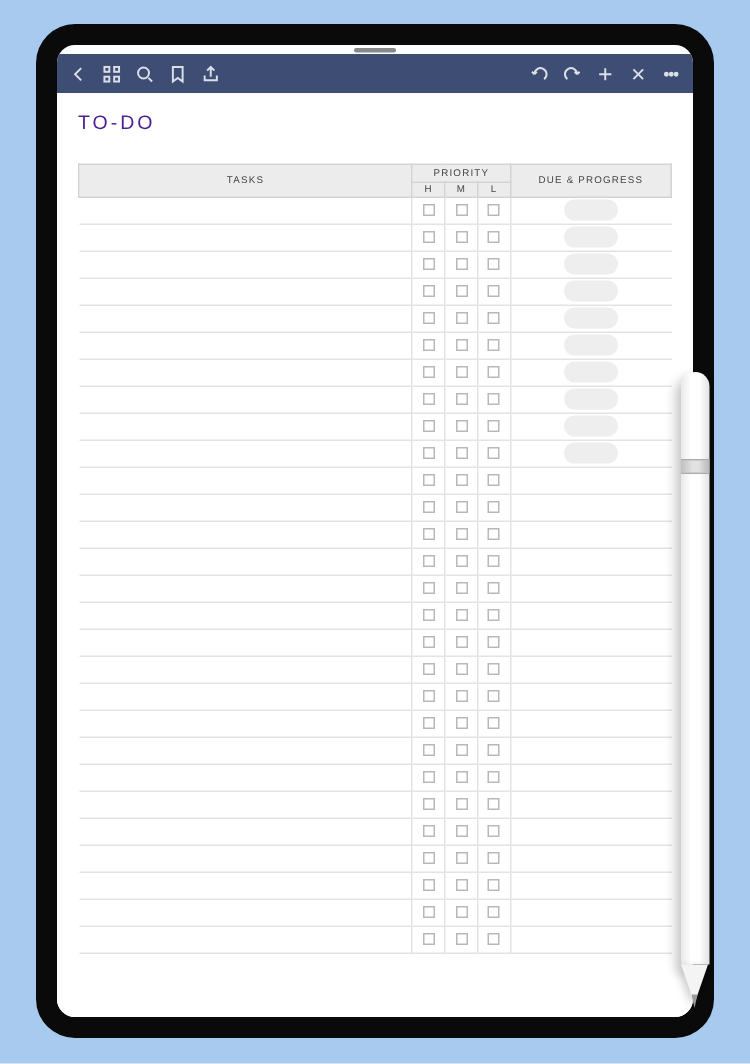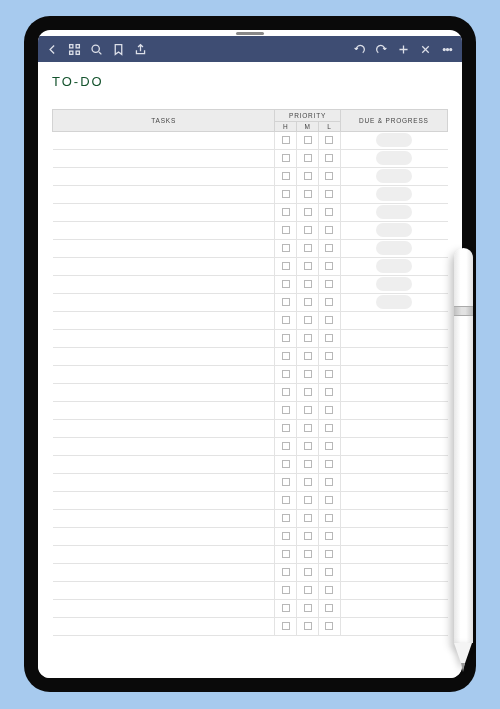--- a/index.html
+++ b/index.html
@@ -69,21 +69,21 @@
   .page {
     flex: 1;
     background: #fff;
     padding: 12px 14px 8px 14px;
     overflow: hidden;
   }
   .title {
     font-size: 13px;
     letter-spacing: 2px;
     font-weight: 400;
-    color: #14532d;
+    color: #4c1d95;
     margin-bottom: 20px;
   }
   table.todo {
     width: 100%;
     border-collapse: collapse;
     font-size: 7px;
   }
   table.todo th {
     background: #ececec;
     border: 1px solid #d3d3d3;

